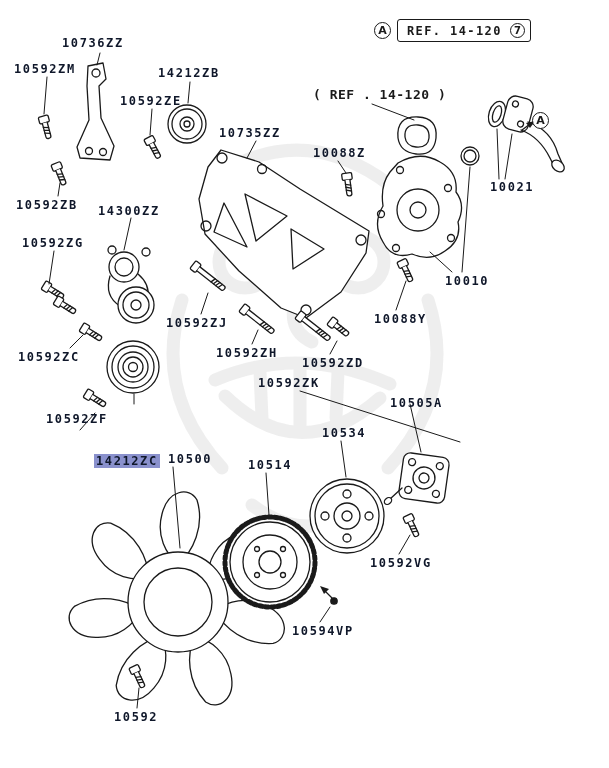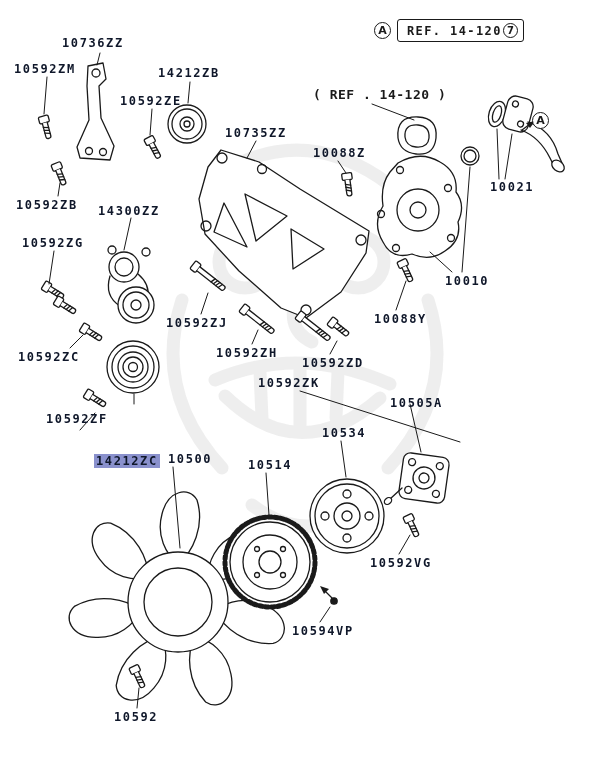--- a/index.html
+++ b/index.html
@@ -22,21 +22,21 @@
     font-family:"DejaVu Sans Mono",monospace;
     font-weight:bold;font-size:13px;letter-spacing:0.5px;white-space:nowrap;line-height:14px;
   }
   .circle-badge{
     position:absolute;width:17px;height:17px;border:1.7px solid #1a1a1a;border-radius:50%;
     display:flex;align-items:center;justify-content:center;
     font-family:"DejaVu Sans",sans-serif;font-weight:bold;font-size:11px;background:#fff;box-sizing:border-box;
   }
   .ref-box{
     position:absolute;height:23px;border:1.7px solid #1a1a1a;border-radius:3px;
-    display:flex;align-items:center;gap:1px;padding:0 5px 0 9px;background:#fff;box-sizing:border-box;
+    display:flex;align-items:center;gap:8px;padding:0 5px 0 9px;background:#fff;box-sizing:border-box;
   }
   .ref-box .ref-text{
     font-family:"DejaVu Sans Mono",monospace;font-weight:bold;font-size:12px;letter-spacing:1.4px;white-space:nowrap;
   }
   .ref-box .mini-circle{
     width:15px;height:15px;border:1.6px solid #1a1a1a;border-radius:50%;
     display:flex;align-items:center;justify-content:center;font-weight:bold;font-size:10px;box-sizing:border-box;
     font-family:"DejaVu Sans",sans-serif;
   }
   .figcode{
@@ -282,21 +282,21 @@
   </div>
 
   <div class="refnote" style="left:313px;top:88px">( REF . 14-120 )</div>
 
   <div class="circle-badge" style="left:532px;top:112px">A</div>
 
   <div class="label" style="left:62px;top:36px">10736ZZ</div>
   <div class="label" style="left:14px;top:62px">10592ZM</div>
   <div class="label" style="left:158px;top:66px">14212ZB</div>
   <div class="label" style="left:120px;top:94px">10592ZE</div>
-  <div class="label" style="left:225px;top:126px">10735ZZ</div>
+  <div class="label" style="left:219px;top:126px">10735ZZ</div>
   <div class="label" style="left:313px;top:146px">10088Z</div>
   <div class="label" style="left:490px;top:180px">10021</div>
   <div class="label" style="left:16px;top:198px">10592ZB</div>
   <div class="label" style="left:98px;top:204px">14300ZZ</div>
   <div class="label" style="left:22px;top:236px">10592ZG</div>
   <div class="label" style="left:445px;top:274px">10010</div>
   <div class="label" style="left:374px;top:312px">10088Y</div>
   <div class="label" style="left:166px;top:316px">10592ZJ</div>
   <div class="label" style="left:216px;top:346px">10592ZH</div>
   <div class="label" style="left:302px;top:356px">10592ZD</div>

